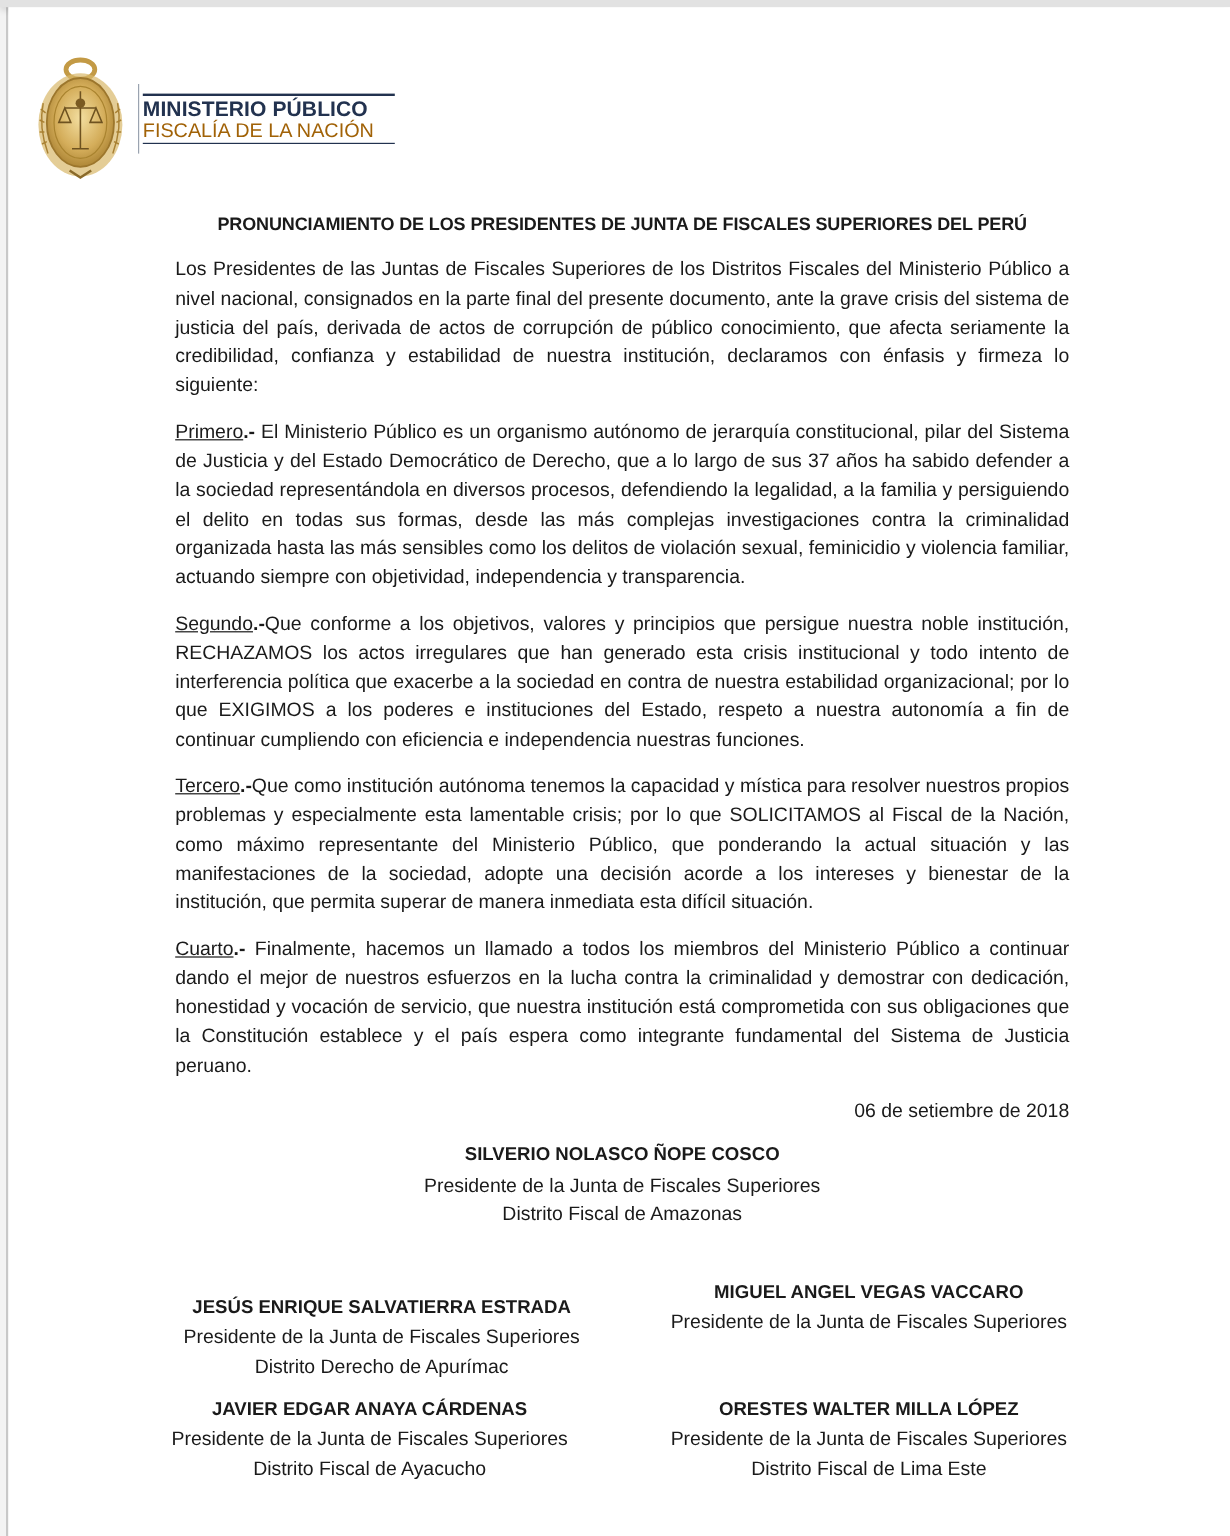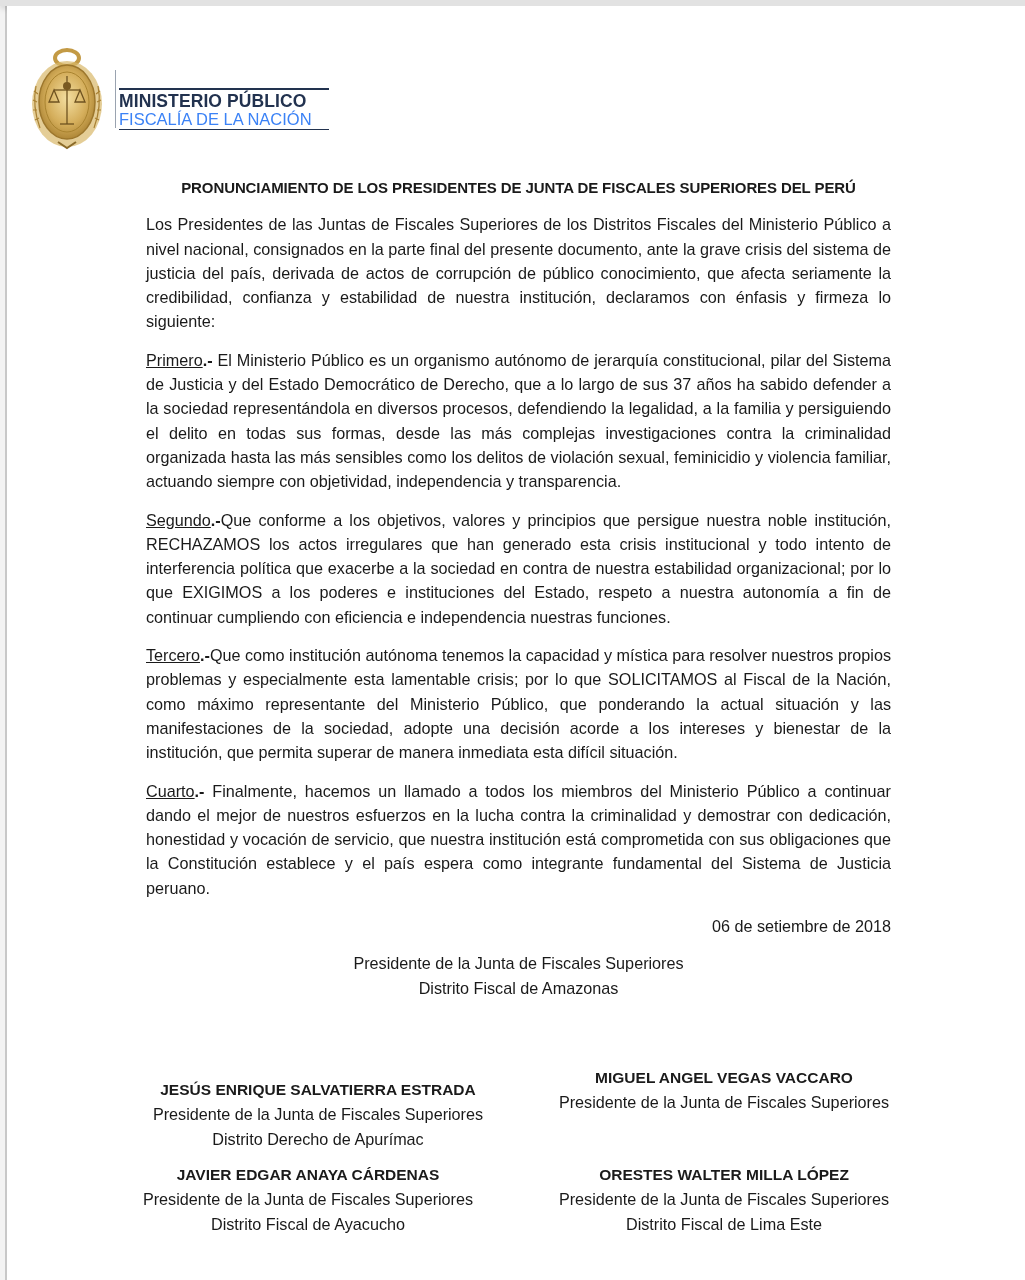--- a/index.html
+++ b/index.html
@@ -47,42 +47,42 @@
     width: 74px; height: 110px;
   }
   .logo-divider {
     position: absolute;
     left: 85px; top: 24px;
     width: 1px; height: 58px;
     background: #9aa3b0;
   }
   .logo-text {
     position: absolute;
-    left: 89px; top: 42px;
+    left: 89px; top: 32px;
     width: 210px;
   }
   .logo-rule {
     height: 2px;
     background: #22324f;
     margin: 0;
   }
   .logo-line1 {
     font-family: "Liberation Sans", sans-serif;
     font-weight: bold;
     font-size: 17.5px;
     color: #22324f;
     letter-spacing: 0.1px;
     line-height: 19px;
     margin-top: 2px;
     white-space: nowrap;
   }
   .logo-line2 {
     font-family: "Liberation Sans", sans-serif;
     font-size: 16.5px;
-    color: #3b82f6;
+    color: #a16207;
     line-height: 17px;
     white-space: nowrap;
   }
   .logo-rule-bottom {
     height: 1px;
     background: #22324f;
     margin-top: 1px;
   }
   
   .doc {
@@ -206,20 +206,21 @@
     <span class="para-label">Tercero</span><span class="para-sep">.-</span><span>Que como institución autónoma tenemos la capacidad y mística para resolver nuestros propios problemas y especialmente esta lamentable crisis; por lo que SOLICITAMOS al Fiscal de la Nación, como máximo representante del Ministerio Público, que ponderando la actual situación y las manifestaciones de la sociedad,  adopte una decisión acorde a los intereses y bienestar de la institución, que permita superar de manera inmediata esta difícil situación.</span>
   </p>
 
   <p class="para">
     <span class="para-label">Cuarto</span><span class="para-sep">.-</span><span> Finalmente, hacemos un llamado a todos los miembros del Ministerio Público a continuar dando el mejor de nuestros esfuerzos en la lucha contra la criminalidad y demostrar con dedicación, honestidad y vocación de servicio, que nuestra institución está comprometida con sus obligaciones  que la Constitución establece y el país espera como integrante fundamental del Sistema de Justicia peruano.</span>
   </p>
 
   <div class="date">06 de setiembre de 2018</div>
 
   <div class="sig-main">
+    <div class="sig-name">SILVERIO NOLASCO ÑOPE COSCO</div>
     <div>Presidente de la Junta de Fiscales Superiores</div>
     <div>Distrito Fiscal de Amazonas</div>
   </div>
 </div>
 
 <div class="sig-grid">
   <div class="sig-block" style="left:-3px; top:12px;">
     <div class="sig-name">JESÚS ENRIQUE SALVATIERRA ESTRADA</div>
     <div>Presidente de la Junta de Fiscales Superiores</div>
     <div>Distrito Derecho de Apurímac</div>

